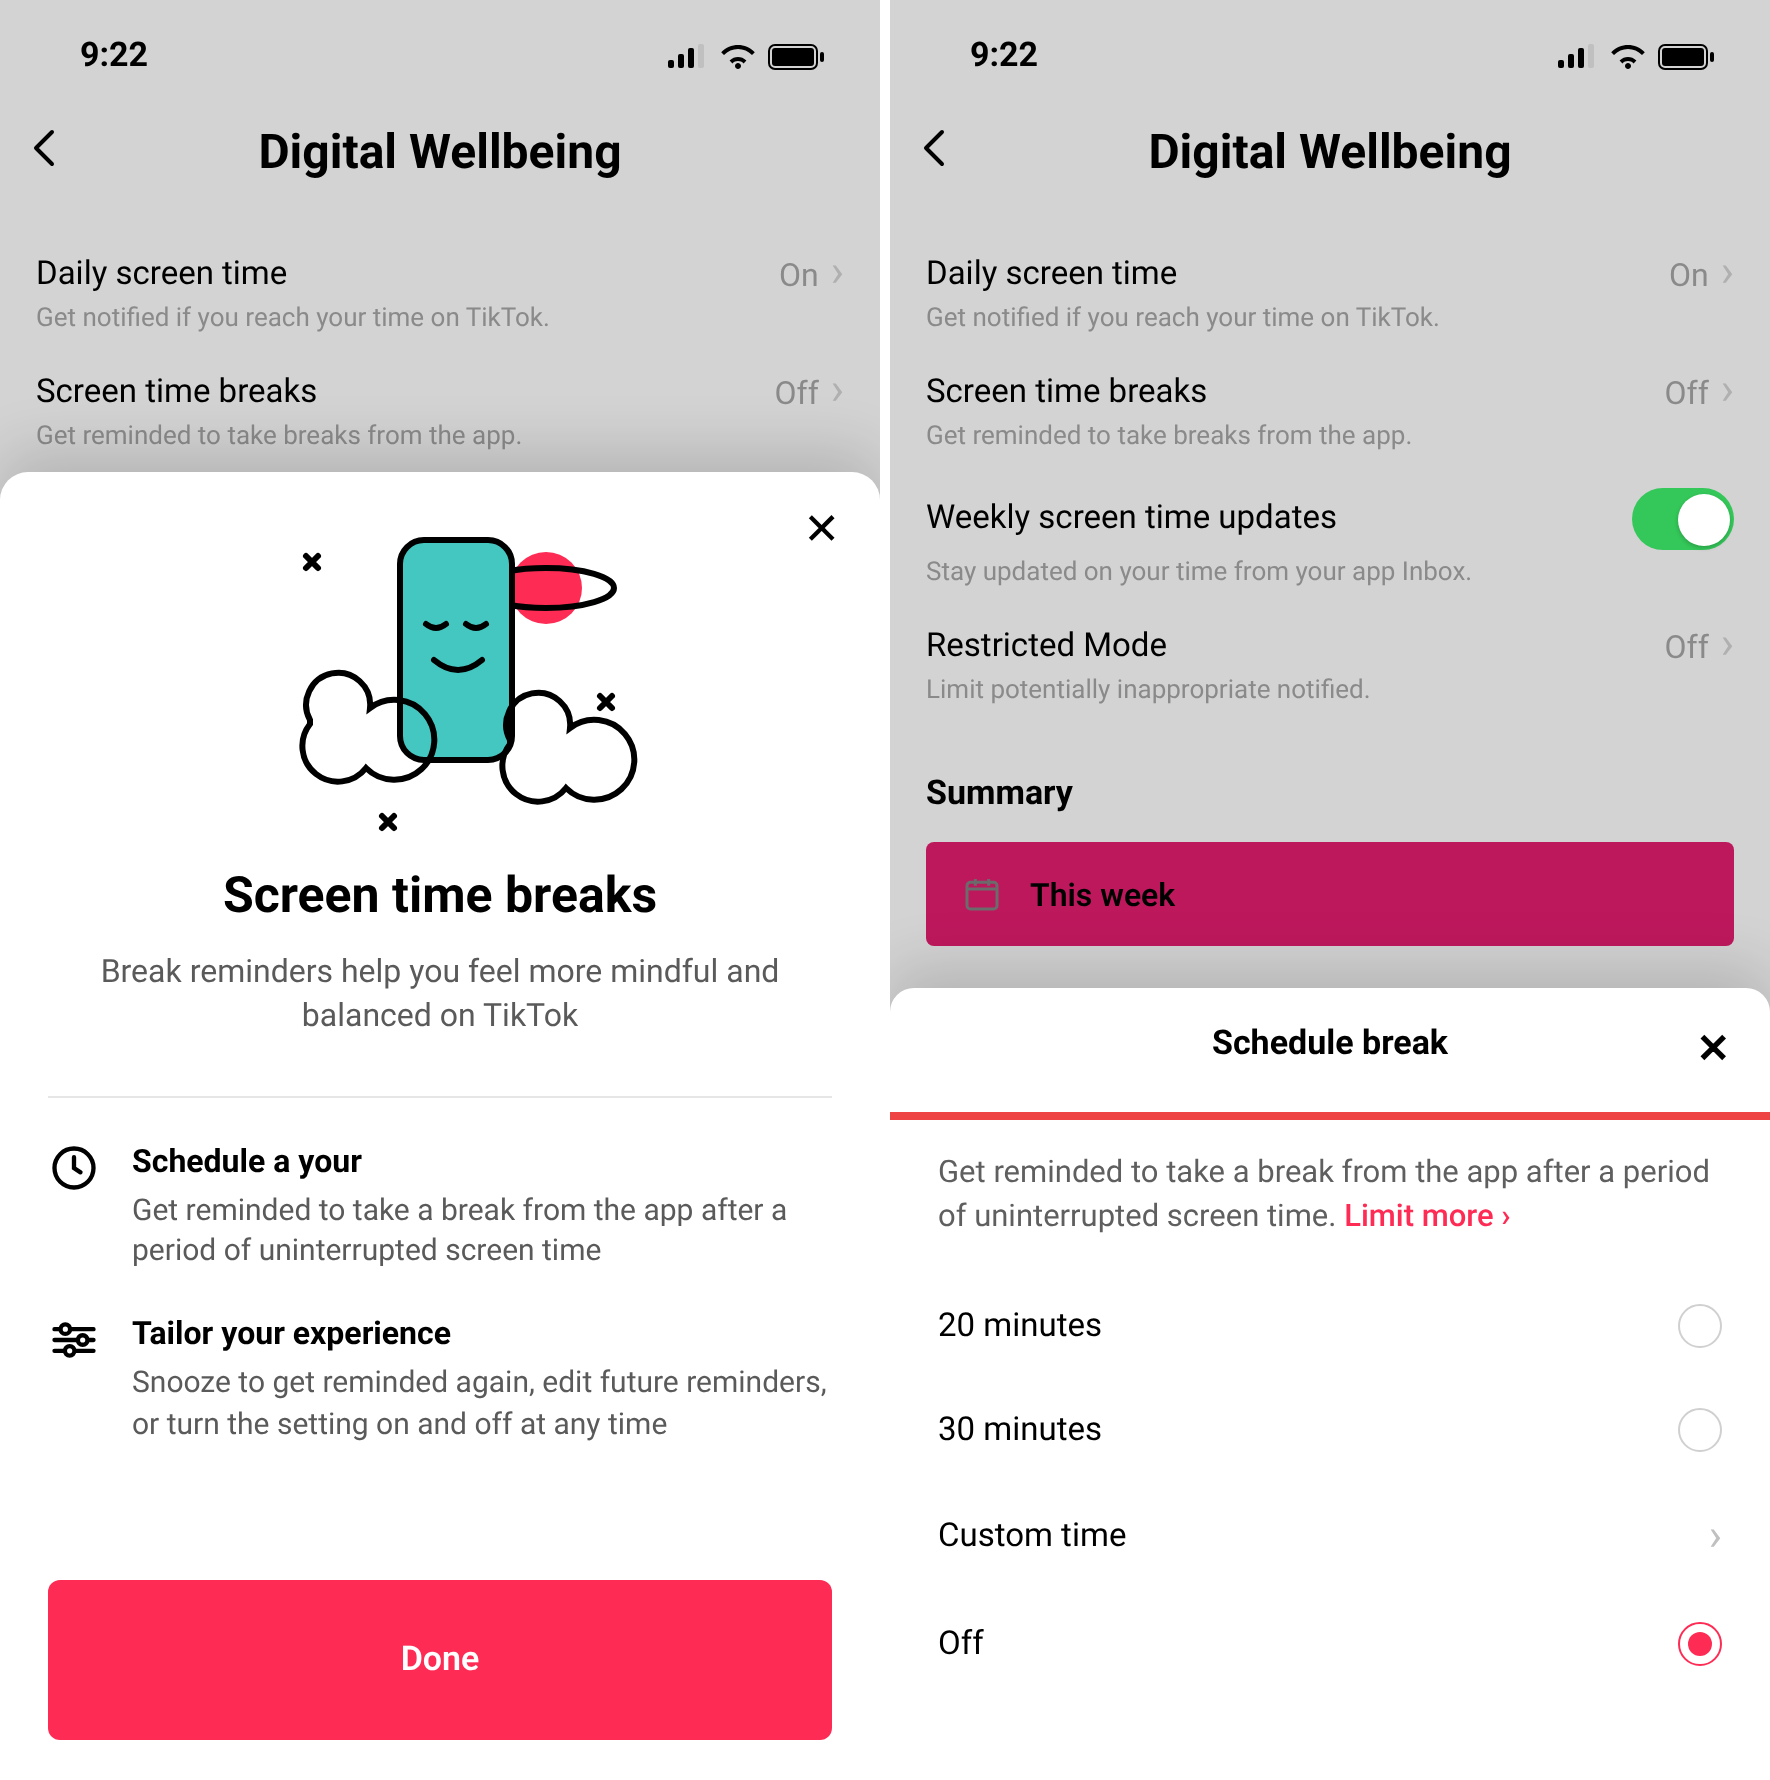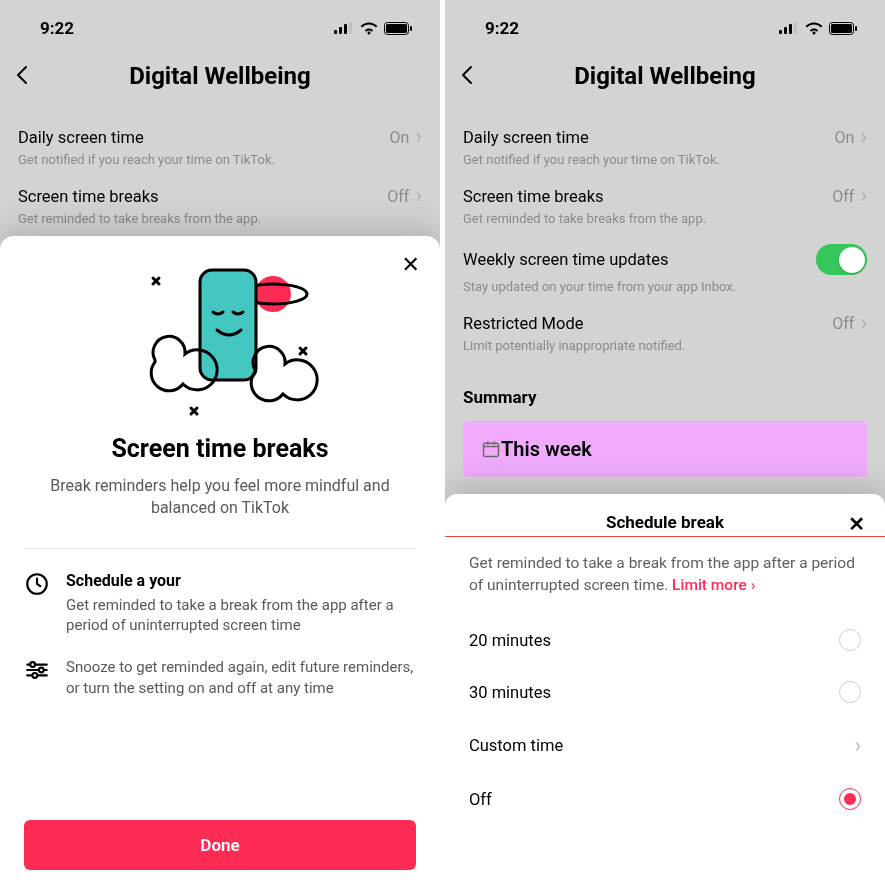--- a/index.html
+++ b/index.html
@@ -24,40 +24,40 @@
     .row-sub { font-size: 13px; color: #8a8a8a; margin-top: 4px; }
 
     .chev { font-size: 22px; color: #b0b0b0; line-height: 1; }
 
     
     .toggle { width: 51px; height: 31px; border-radius: 31px; background: #34c759; position: relative; }
     .toggle:after { content:''; position:absolute; right: 2.5px; top: 2.5px; width:26px; height:26px; border-radius:50%; background:#fff; box-shadow: 0 1px 2px rgba(0,0,0,.2); }
 
     
     .section-title { padding: 34px 18px 8px; font-size: 17px; font-weight: 700; color: #000; }
-    .summary-card { margin: 6px 18px 0 18px; background: #f0abfc; border-radius: 4px; padding: 16px 18px; display: flex; align-items: center; font-size: 20px; font-weight: 600; color:#000;}
+    .summary-card { margin: 6px 18px 0 18px; background: #be185d; border-radius: 4px; padding: 16px 18px; display: flex; align-items: center; gap: 14px; font-size: 16px; font-weight: 600; color:#000;}
 
     
     .sheet { position: absolute; left: 0; right: 0; bottom: 0; top: 236px; background: #fff; border-top-left-radius: 14px; border-top-right-radius: 14px; padding: 14px 24px 20px 24px; box-shadow: 0 -10px 30px rgba(0,0,0,.15); display: flex; flex-direction: column; }
     .close-x { position: absolute; top: 16px; right: 20px; font-size: 22px; font-weight: 300; color:#000; }
 
     .illustration { display:flex; justify-content:center; margin: 10px 0 14px; }
     .modal-title { text-align:center; font-size: 25px; font-weight:700; color:#000; margin-bottom: 12px; }
     .modal-sub { text-align:center; font-size: 16px; color:#5a5a5a; line-height:1.4; padding: 0 18px; margin-bottom: 28px; }
     .div-line { border: none; border-top: 1px solid #e6e6e6; margin: 0 0 22px; }
 
     .feature { display:flex; gap: 16px; margin-bottom: 22px; }
     .feature-title { font-size: 16px; font-weight:700; color:#000; margin-bottom: 5px; }
     .feature-body { font-size: 15px; color:#5a5a5a; line-height: 1.35; }
 
-    .done-btn { margin-top: auto; background: #fe2c55; color: #fff; text-align:center; font-size:17px; font-weight:600; padding: 15px 0; border-radius: 6px; }
+    .done-btn { margin-top: auto; background: #fe2c55; color: #fff; text-align:center; font-size:17px; font-weight:600; padding: 30px 0; border-radius: 6px; }
 
     
     .sheet2 { position: absolute; left: 0; right: 0; bottom: 0; top: 494px; background: #fff; border-top-left-radius: 12px; border-top-right-radius: 12px; padding: 18px 0 0; box-shadow: 0 -10px 30px rgba(0,0,0,.15); }
-    .sheet2-head { position: relative; text-align:center; font-size: 17px; font-weight:700; padding-bottom: 4px; border-bottom: 1px solid #ef4444; }
+    .sheet2-head { position: relative; text-align:center; font-size: 17px; font-weight:700; padding-bottom: 24px; border-bottom: 4px solid #ef4444; }
     .sheet2-head .close-x2 { position: absolute; right: 20px; top: 0; font-size: 20px; }
     .sheet2-desc { padding: 16px 24px 18px 24px; font-size: 15.5px; color:#5f5f5f; line-height:1.4; }
     .sheet2-desc .learn { color:#fe2c55; font-weight:500; }
     .opt-row { display:flex; align-items:center; justify-content:space-between; padding: 15px 24px; font-size:16.5px; color:#000; }
     .radio { width:22px; height:22px; border-radius:50%; border:1.5px solid #d0d0d0; }
     .radio.active { border-color:#fe2c55; display:flex; align-items:center; justify-content:center; }
     .radio.active:after { content:''; width:12px; height:12px; border-radius:50%; background:#fe2c55; }
     .opt-chev { color:#c0c0c0; font-size:22px; }
   </style>
 </head>
@@ -165,20 +165,21 @@
     <div class="feature">
       <span>
         <svg width="26" height="26" viewBox="0 0 24 24">
               <path d="M3 7 h18 M3 12 h18 M3 17 h18" stroke="#000" stroke-width="2" stroke-linecap="round"></path>
               <circle cx="8" cy="7" r="2.2" fill="#fff" stroke="#000" stroke-width="2"></circle>
               <circle cx="16" cy="12" r="2.2" fill="#fff" stroke="#000" stroke-width="2"></circle>
               <circle cx="10" cy="17" r="2.2" fill="#fff" stroke="#000" stroke-width="2"></circle>
             </svg>
       </span>
       <div>
+        <div class="feature-title">Tailor your experience</div>
         <div class="feature-body">Snooze to get reminded again, edit future reminders, or turn the setting on and off at any time</div>
       </div>
     </div>
 
     <div class="done-btn">Done</div>
   </div>
 
 </div>
 
 <div class="screen">

